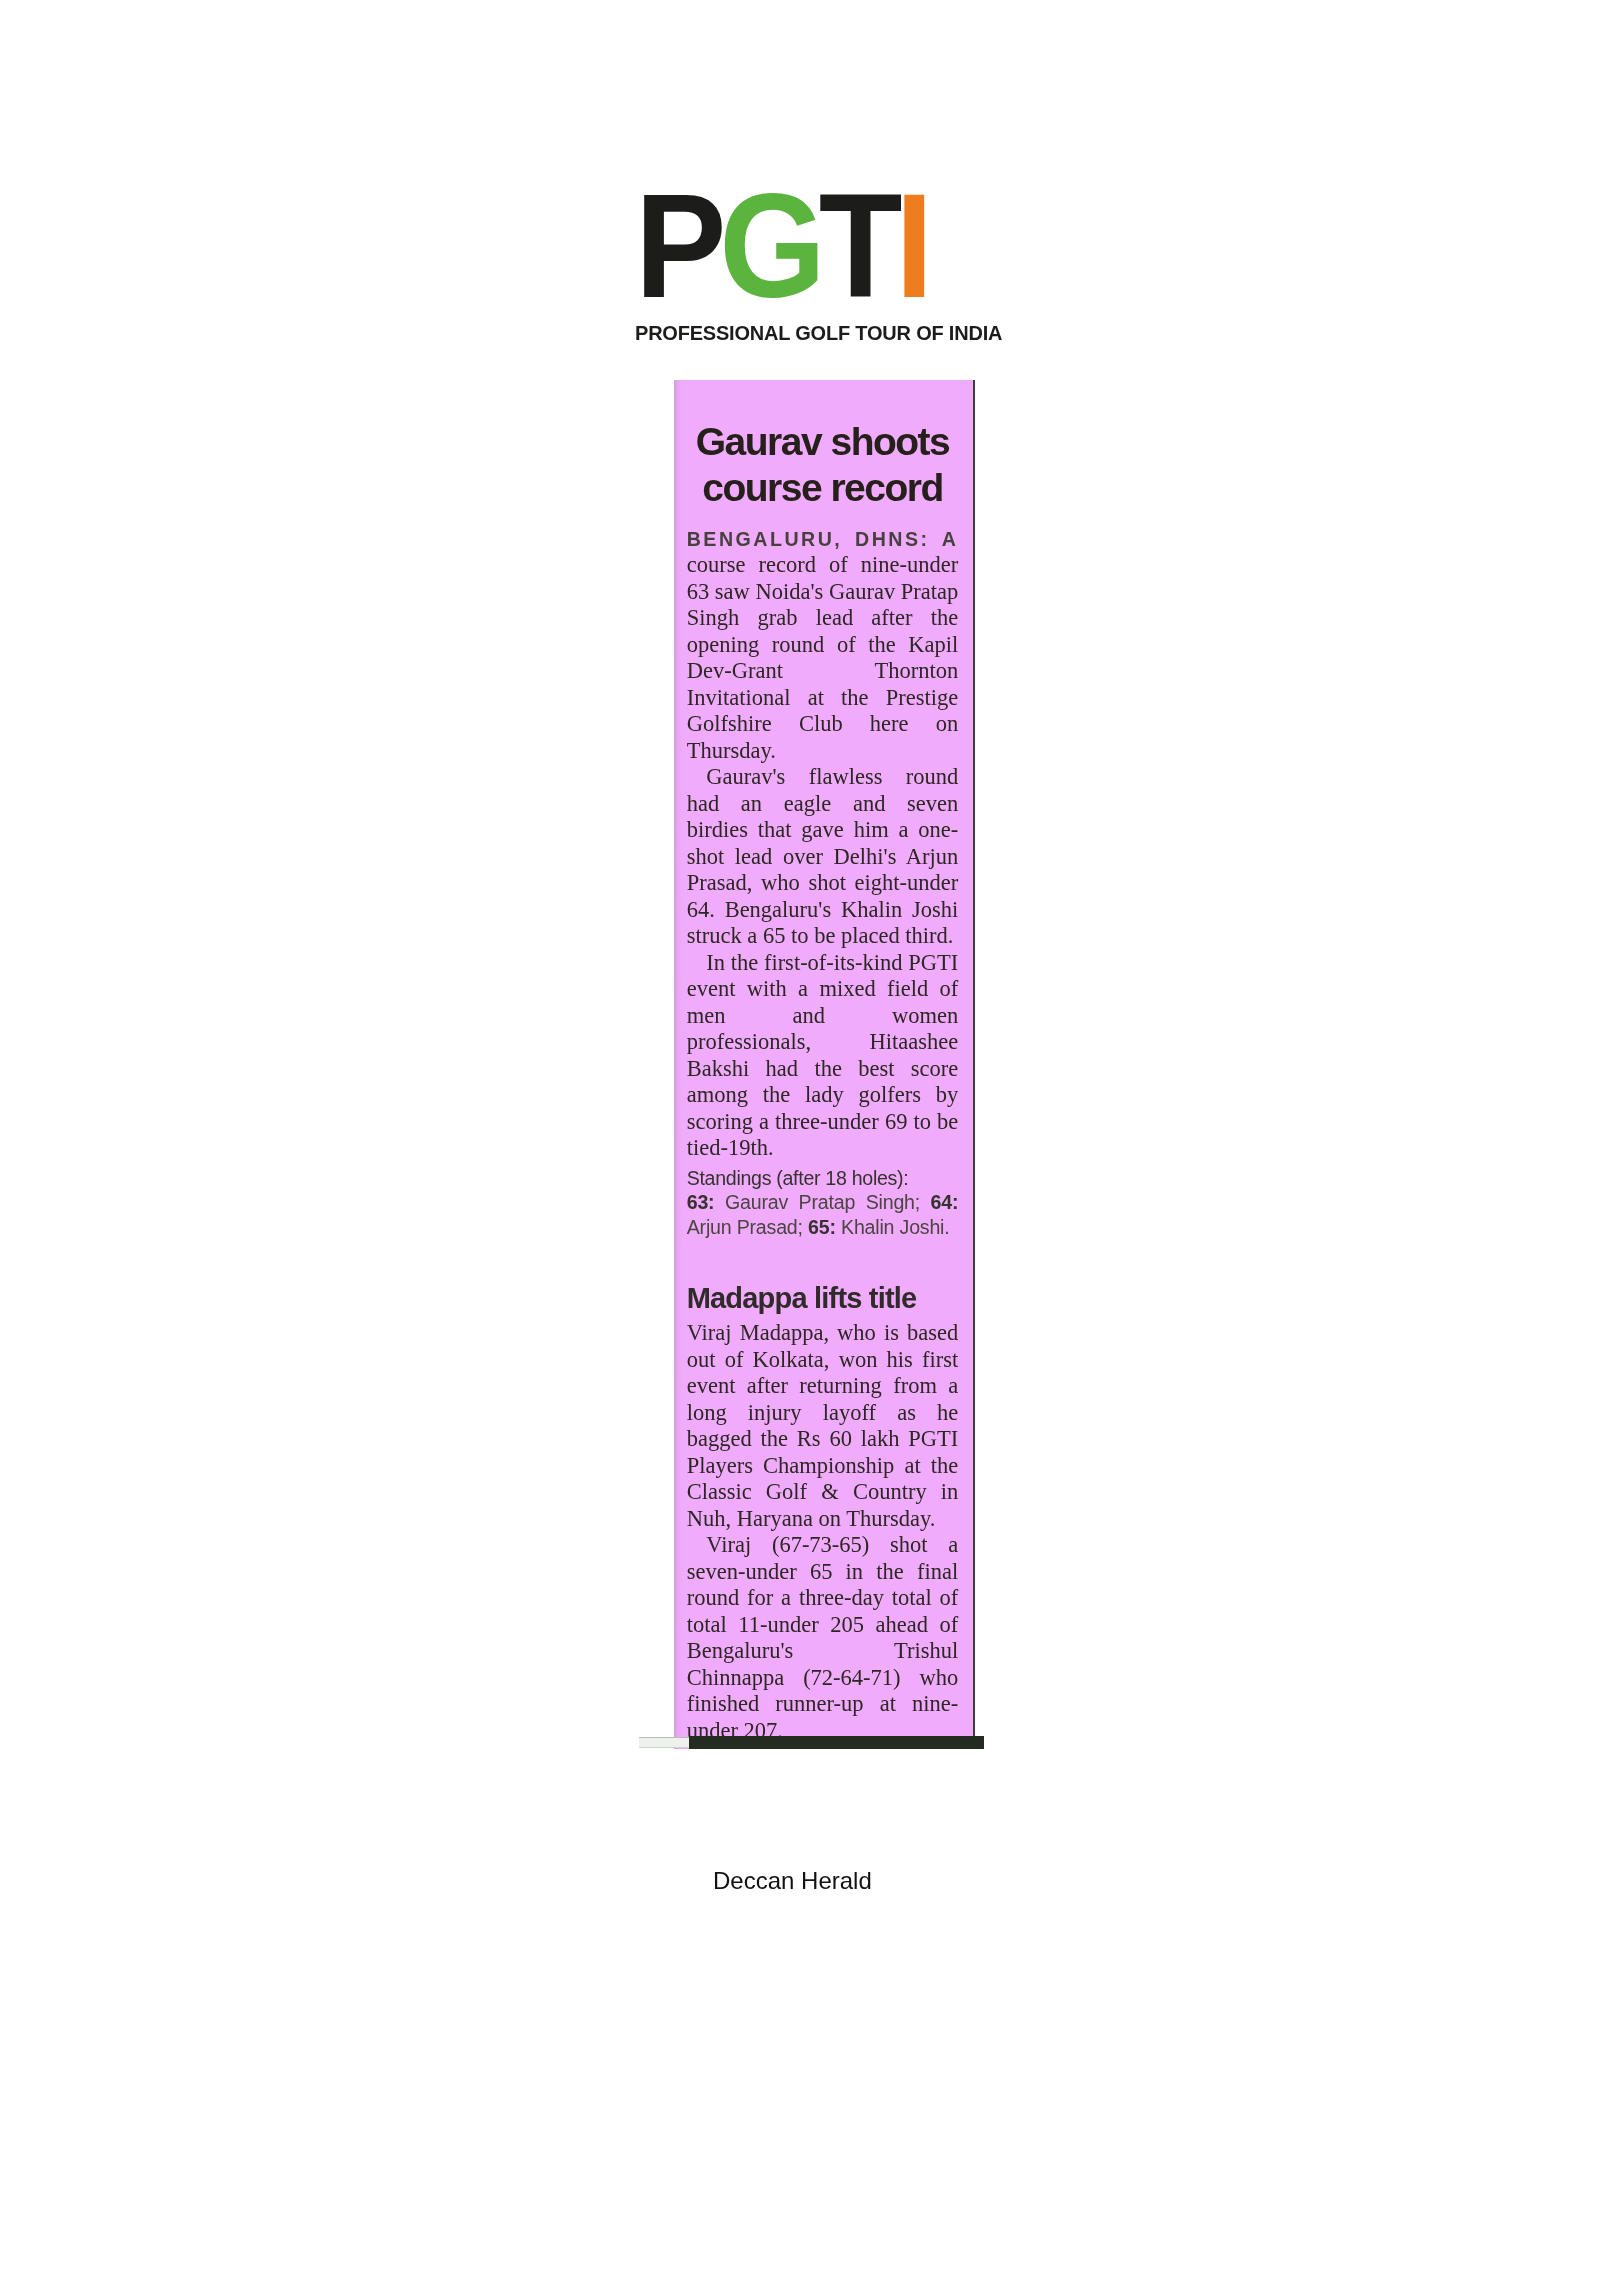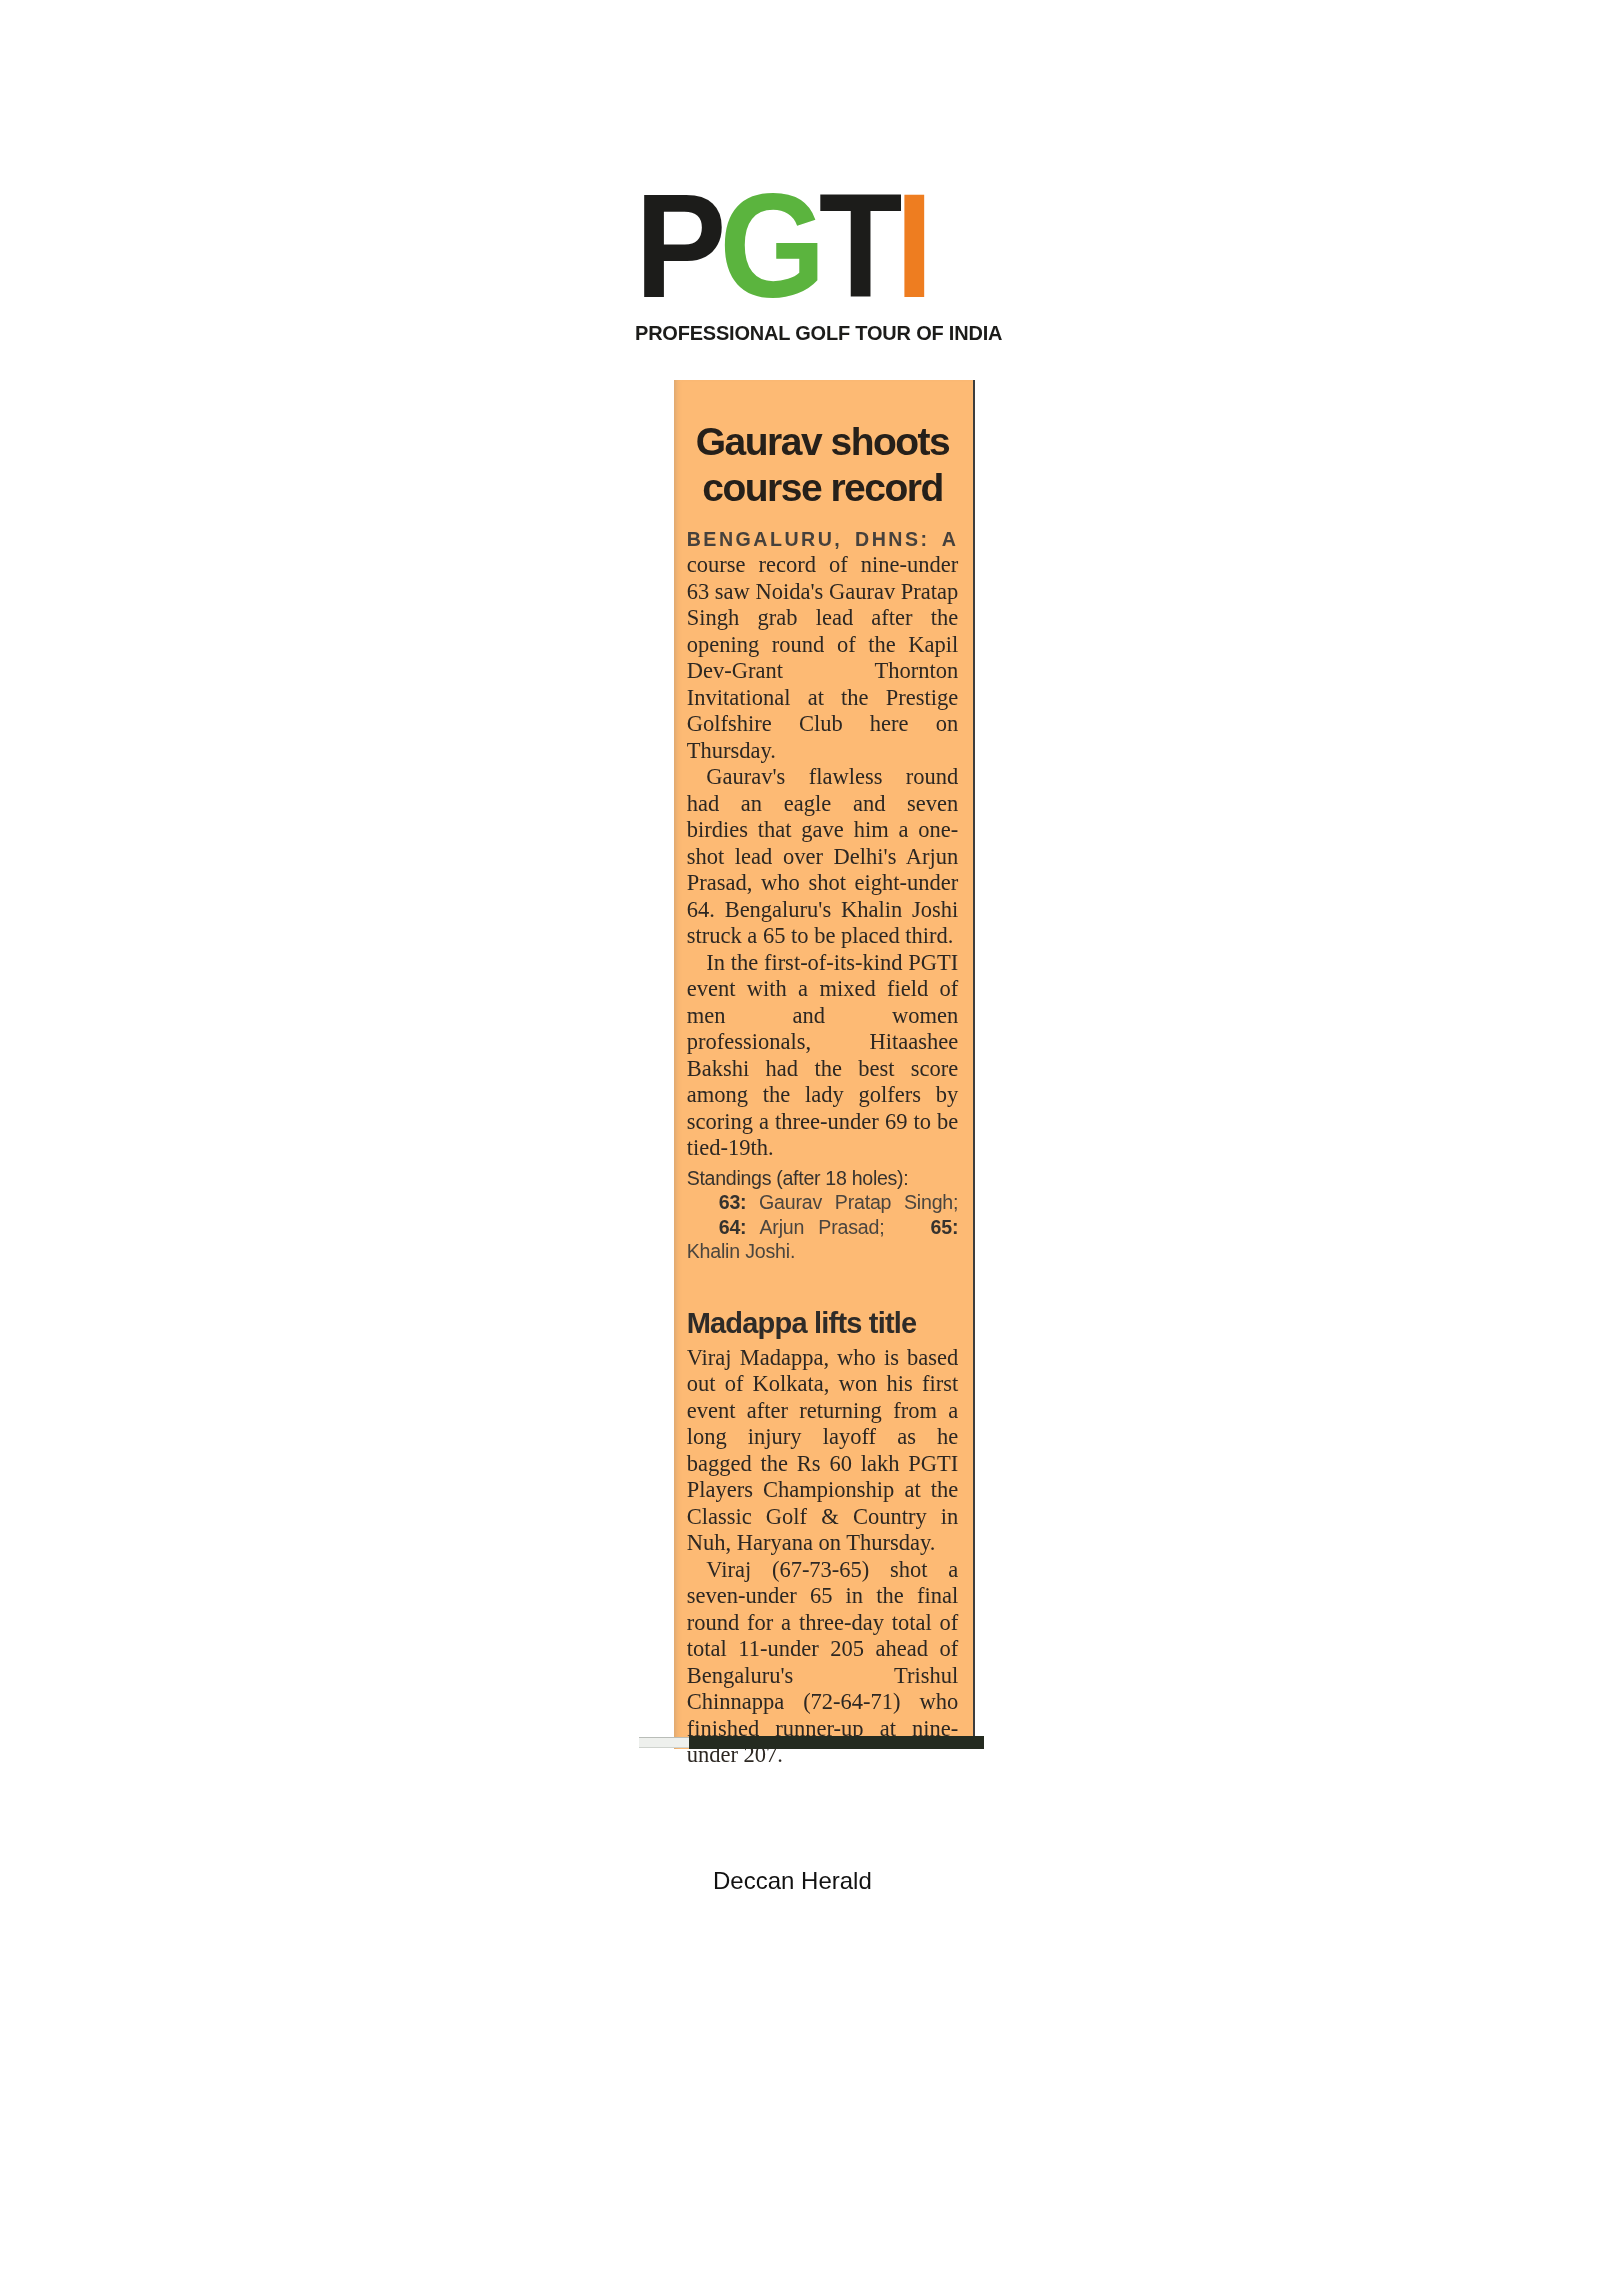--- a/index.html
+++ b/index.html
@@ -37,21 +37,21 @@
     white-space:nowrap;
     transform:scaleX(0.97);
     transform-origin:left top;
   }
 
   
   .clipping {
     position:absolute;
     left:674px; top:380px;
     width:301px; height:1369px;
-    background:#fdba74;
+    background:#f0abfc;
     border-right:2.9px solid #3d3d3d;
     padding:39px 14.7px 0 12.7px;
     box-shadow:inset 5.9px 0 7.8px -5.9px rgba(120,115,105,0.45);
   }
   .headline1 {
     font-family:"Liberation Sans", sans-serif;
     font-weight:bold;
     font-size:39px;
     line-height:46px;
     letter-spacing:-1.5px;
@@ -84,21 +84,21 @@
     color:#35322e;
   }
   .standings-line {
     font-family:"Liberation Sans", sans-serif;
     font-size:19.6px;
     line-height:24.5px;
     text-align:justify;
     color:#4a453f;
     letter-spacing:-0.2px;
   }
-  .standings-line b { color:#35322e;margin-left:32px; }
+  .standings-line b { color:#35322e; }
   .headline2 {
     margin-top:43px;
     margin-bottom:5px;
     font-family:"Liberation Sans", sans-serif;
     font-weight:bold;
     font-size:29px;
     letter-spacing:-0.8px;
     color:#2e2b28;
   }
 

